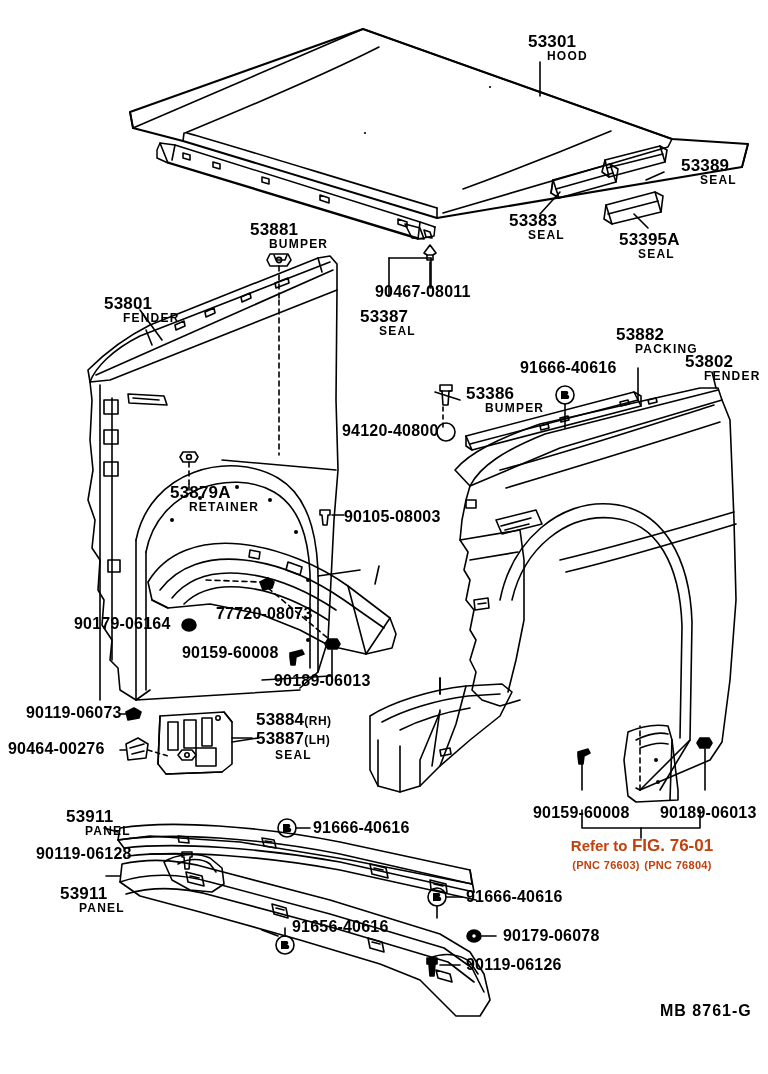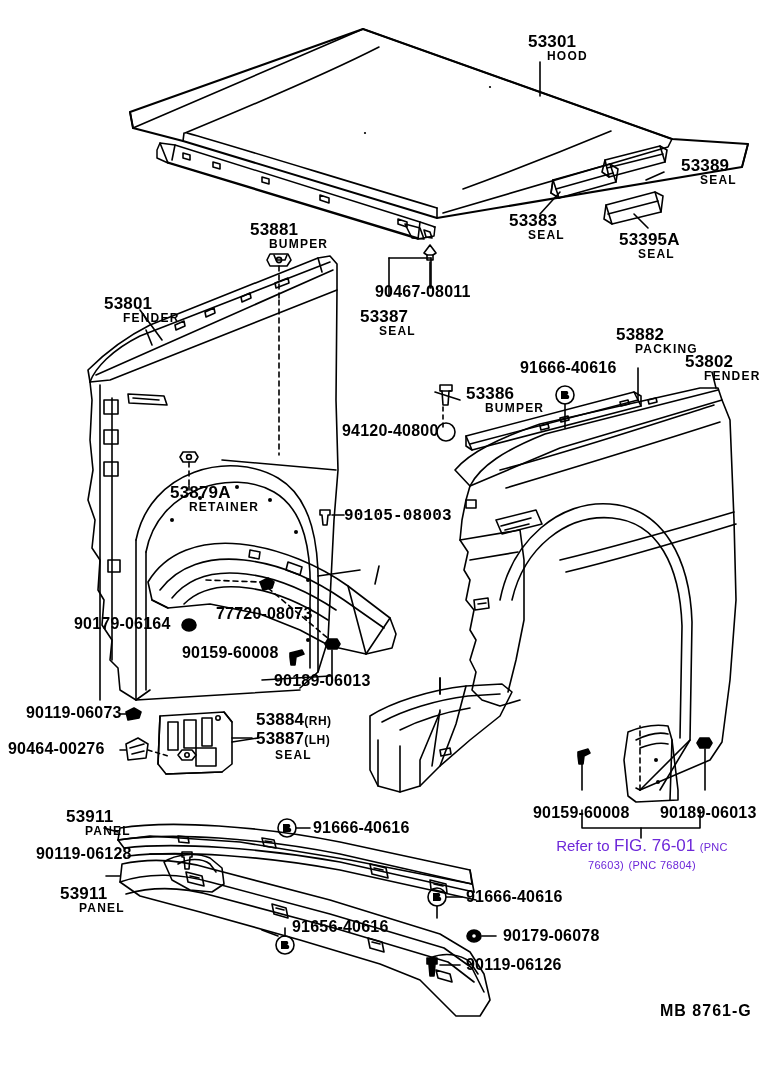--- a/index.html
+++ b/index.html
@@ -4,21 +4,21 @@
 <style>
   html,body{margin:0;padding:0;background:#fff;}
   body{font-family:"Liberation Sans", sans-serif;}
   #sheet{position:relative;width:768px;height:1032px;background:#ffffff;overflow:hidden;}
   #art{position:absolute;left:0;top:0;width:768px;height:1074px;}
   .lbl{position:absolute;white-space:nowrap;color:#000;font-family:"Liberation Sans", sans-serif;font-weight:bold;letter-spacing:0.2px;}
   .lbl .pn{display:block;font-size:17px;line-height:17px;font-weight:bold;}
   .lbl .desc{display:block;font-size:12px;line-height:13px;font-weight:bold;letter-spacing:1.2px;padding-left:19px;}
   .lbl .pn .sfx{font-size:12px;letter-spacing:0.5px;}
   .lbl.sm .pn{font-size:16px;line-height:17px;}
-  .refbox{position:absolute;text-align:center;font-weight:normal;color:#6d28d9;}
+  .refbox{position:absolute;text-align:center;font-weight:bold;color:#c2410c;}
   .refbox .r1{font-size:15px;line-height:17px;}
   .refbox .r2{font-size:17px;line-height:19px;}
   .refbox .r3{font-size:11px;line-height:12px;letter-spacing:0.3px;}
   .code{position:absolute;font-size:16px;font-weight:bold;letter-spacing:1px;}
 </style>
 </head>
 <body>
 
 <div id="sheet">
 
@@ -456,21 +456,21 @@
 
   <div class="lbl sm" style="left:342px;top:422px;">
     <span class="pn">94120-40800</span>
   </div>
 
   <div class="lbl" style="left:170px;top:484px;">
     <span class="pn">53879A</span>
     <span class="desc">RETAINER</span>
   </div>
 
-  <div class="lbl sm" style="left:344px;top:508px;font-family:Liberation Mono, monospace;">
+  <div class="lbl sm" style="left:344px;top:508px;">
     <span class="pn">90105-08003</span>
   </div>
 
 
   <div class="lbl sm" style="left:74px;top:615px;">
     <span class="pn">90179-06164</span>
   </div>
 
   <div class="lbl sm" style="left:216px;top:605px;">
     <span class="pn">77720-08073</span>

